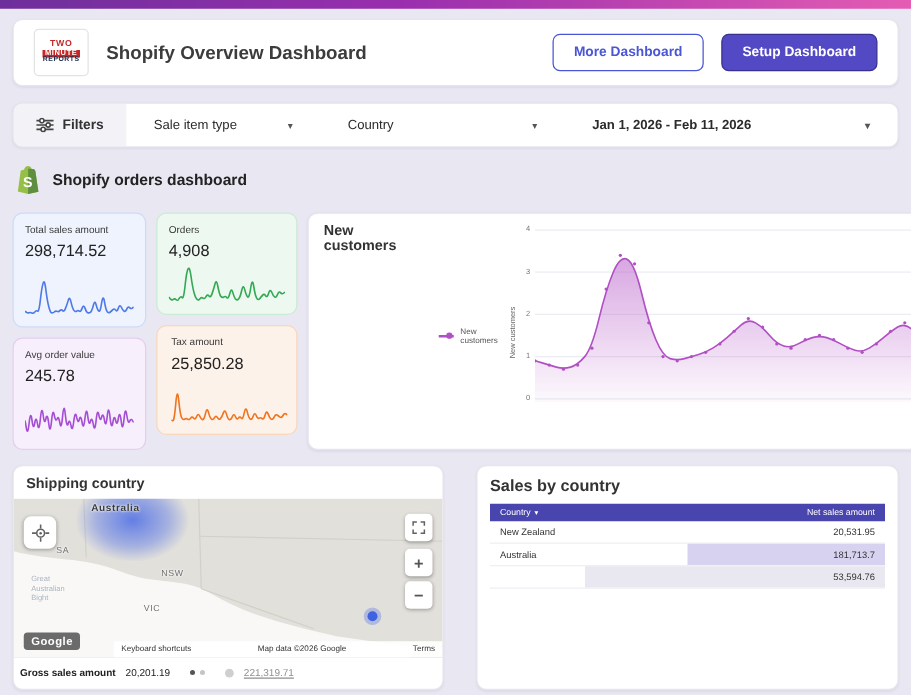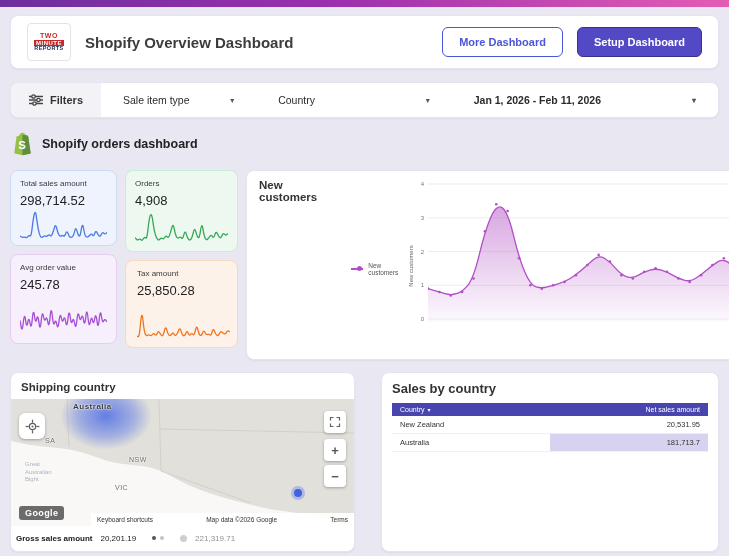--- a/index.html
+++ b/index.html
@@ -45,21 +45,21 @@
   .section-title { font-size:12.5px; font-weight:bold; color:#222; }
 
   
   .main { margin:12px 10px 0; display:flex; gap:8px; height:190px; }
   .kcol { display:flex; flex-direction:column; gap:8px; }
   .kcol1 { width:107px; } .kcol2 { width:113px; }
   .kpi { border-radius:8px; padding:8px 9px; display:flex; flex-direction:column; }
   .kpi-label { font-size:8px; color:#3a3a3a; }
   .kpi-value { font-size:13px; color:#222; margin-top:5px; }
   .spark { margin-top:auto; height:32px; }
-  .kpi-blue   { background:#eef3fd; border:1px solid #ccdcf7; height:76px; }
+  .kpi-blue   { background:#eef3fd; border:1px solid #ccdcf7; height:92px; }
   .kpi-green  { background:#edf9f0; border:1px solid #c9ecd4; height:82px; }
   .kpi-purple { background:#f7effb; border:1px solid #e5cdf2; height:90px; }
   .kpi-orange { background:#fdf2ea; border:1px solid #f8d8bd; height:88px;padding-left:11px; }
 
   
   .chart-card { flex:1; height:190px; padding:8px 12px 6px; display:flex; flex-direction:row; }
   .chart-title { font-size:11.5px; font-weight:bold; color:#333; }
   .legend { margin:7px 0 2px 34px; display:flex; align-items:center; gap:5px;
     font-size:6.5px; color:#555; }
   .legend-marker { width:16px; height:2px; background:#b14fc4; position:relative; display:inline-block; }
@@ -105,21 +105,21 @@
     background:rgba(255,255,255,.92); display:flex; align-items:center;
     justify-content:space-between; padding:0 6px; font-size:6.5px; color:#333; }
   .attrib span { cursor:pointer; }
   .gross-row { height:26px; display:flex; align-items:center; padding:0 5px; gap:8px; }
   .gross-label { font-size:8px; font-weight:bold; color:#222; }
   .gross-v1 { font-size:8px; color:#222; }
   .dot { width:4px; height:4px; border-radius:50%; display:inline-block; cursor:pointer; }
   .dot-a { background:#555; } .dot-b { background:#c4c4c4; }
   .dots { display:flex; gap:4px; margin:0 8px; }
   .bullet { width:7px; height:7px; border-radius:50%; background:#cfcfcf; display:inline-block; }
-  .gross-v2 { font-size:8px; color:#909090; }
+  .gross-v2 { font-size:8px; color:#909090;text-decoration:underline; }
 
   .sales-card { flex:1; padding:8px 10px; display:flex; flex-direction:column; }
   .sales-title { font-size:13px; font-weight:bold; color:#333; margin-bottom:7px; }
   .tbl-head { display:flex; justify-content:space-between; align-items:center;
     background:#4945ae; color:#fff; font-size:7px; padding:3px 8px; cursor:pointer; }
   .tbl-head .caret { color:#fff; font-size:6px; margin-left:3px; }
   .tbl-row { position:relative; display:flex; justify-content:space-between; align-items:center;
     padding:4px 8px; font-size:7.5px; color:#333; border-bottom:1px solid #f0eff5; }
   .tbl-row span { position:relative; z-index:1; }
   .row-bar { position:absolute; right:0; top:0; bottom:0; z-index:0; }
@@ -412,15 +412,20 @@
       <div class="tbl-row">
         <div class="row-bar" style="width: 0%; background: rgb(221, 216, 242);"></div>
         <span>New Zealand</span>
         <span>20,531.95</span>
       </div>
       <div class="tbl-row">
         <div class="row-bar" style="width: 50%; background: rgb(215, 210, 239);"></div>
         <span>Australia</span>
         <span>181,713.7</span>
       </div>
+      <div class="tbl-row">
+        <div class="row-bar" style="width: 76%; background: rgb(233, 232, 240);"></div>
+        <span></span>
+        <span>53,594.76</span>
+      </div>
     </div>
   </div>
 </div>
 
 </body></html>

